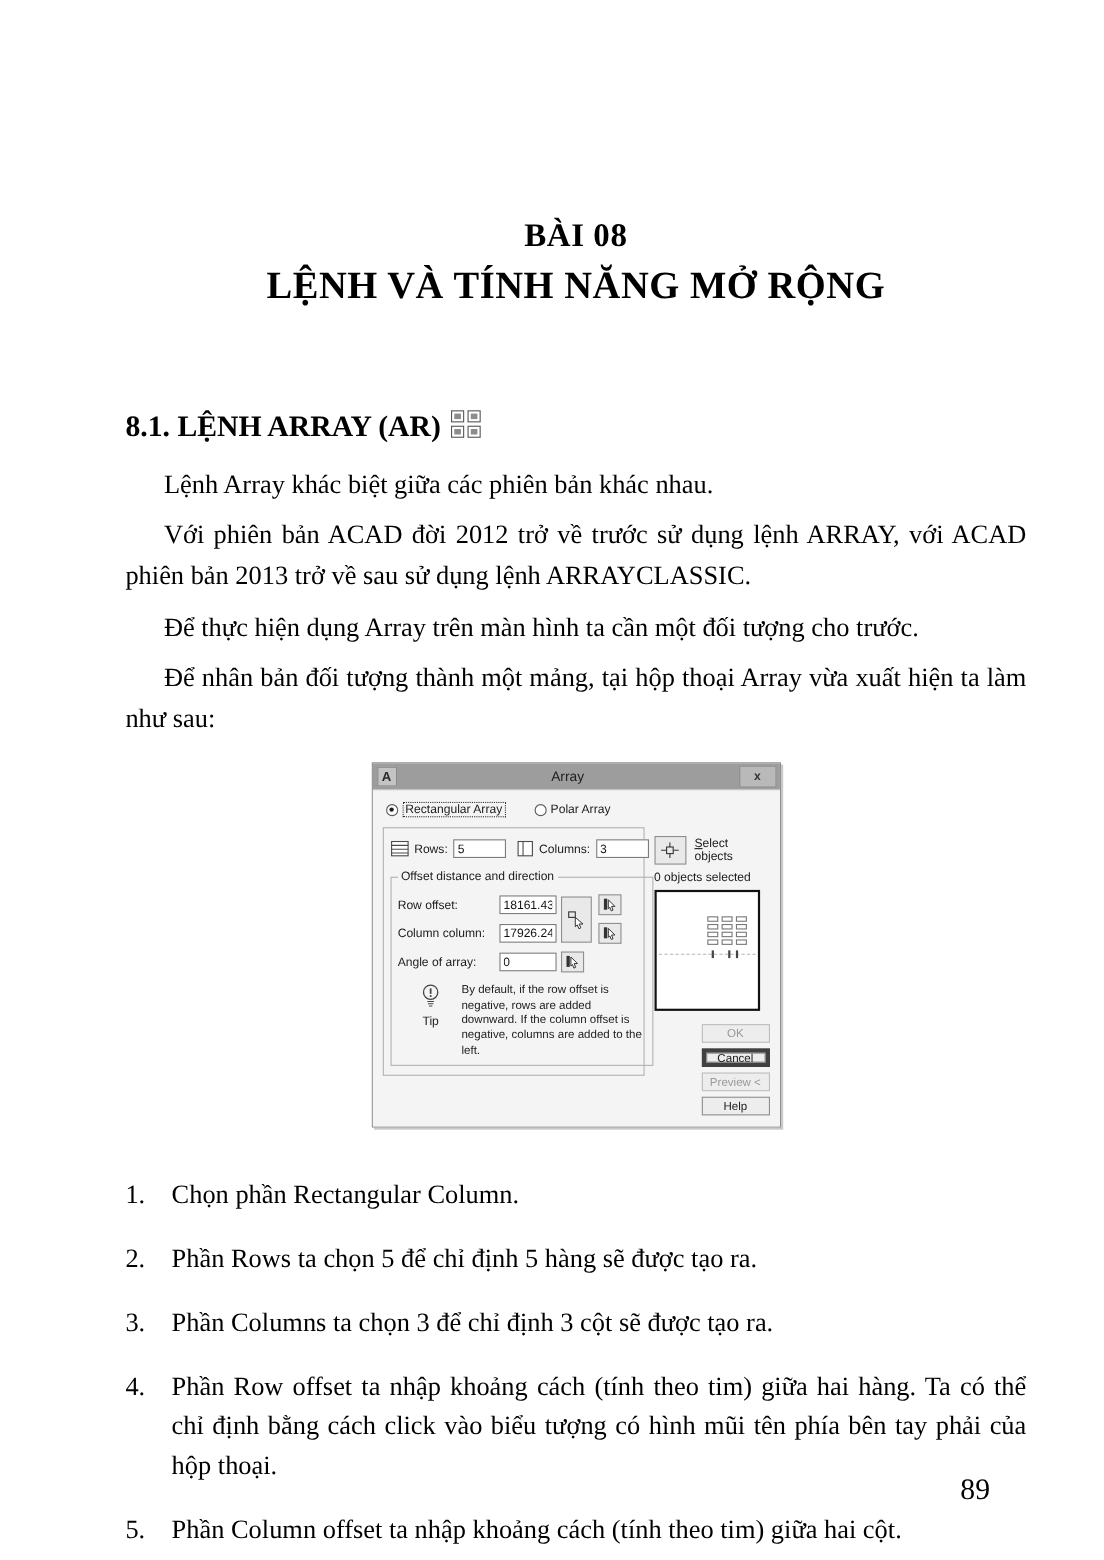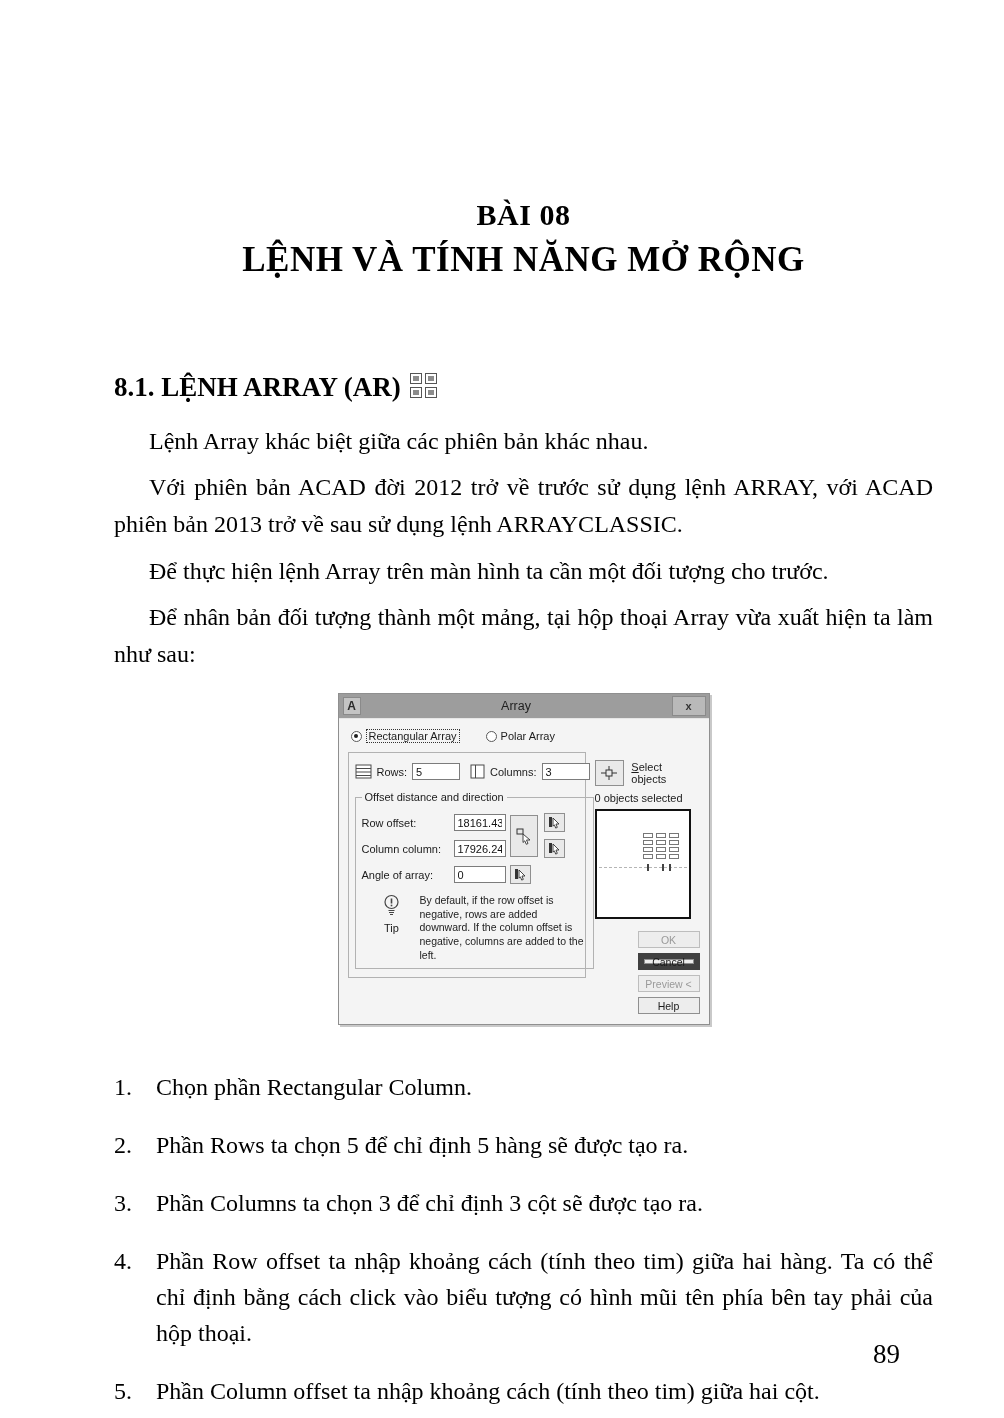--- a/index.html
+++ b/index.html
@@ -68,21 +68,21 @@
   .preview { position:relative; width:96px; height:110px; background:#fff; border:2px solid #111; margin-top:5px; }
   .prects { position:absolute; top:22px; left:46px; display:grid; grid-template-columns:repeat(3, 10px); gap:2px 3px; }
   .prects span { height:5px; border:1.5px solid #777; background:#fff; }
   .dashline { position:absolute; top:56px; left:2px; right:2px; border-top:1px dashed #b5b5b5; }
   .tick { position:absolute; top:53px; width:2px; height:7px; background:#444; }
 
   .btn-stack { width:62px; margin-left:auto; margin-top:12px; display:flex; flex-direction:column; gap:5px; }
   .wbtn { height:17px; background:#ededed; border:1px solid #8f8f8f; font:10.5px "Liberation Sans", sans-serif;
           display:flex; align-items:center; justify-content:center; color:#1b1b1b; }
   .wbtn.disabled { color:#9a9a9a; border-color:#bdbdbd; }
-  .wbtn.default { border:6px solid #404040; box-shadow:0 0 0 1px #8f8f8f inset; }
+  .wbtn.default { border:4px solid #404040; box-shadow:0 0 0 1px #8f8f8f inset; }
 
   
   .steps { margin-top:44px; }
   .step { display:flex; font-size:24px; line-height:1.5; margin-top:22px; }
   .step .num { width:42px; flex:0 0 auto; }
   .step .txt { flex:1; text-align:justify; }
 
   .page-number { position:absolute; right:104px; bottom:48px; font-size:27px; }
 </style>
 </head>
@@ -107,21 +107,21 @@
             <i></i>
           </span>
           <span>
             <i></i>
           </span>
       </span>
     </div>
 
     <p class="body first">Lệnh Array khác biệt giữa các phiên bản khác nhau.</p>
     <p class="body">Với phiên bản ACAD đời 2012 trở về trước sử dụng lệnh ARRAY, với ACAD phiên bản 2013 trở về sau sử dụng lệnh ARRAYCLASSIC.</p>
-    <p class="body">Để thực hiện lệnh Array trên màn hình ta cần một đối tượng cho trước.</p>
+    <p class="body">Để thực hiện dụng Array trên màn hình ta cần một đối tượng cho trước.</p>
     <p class="body">Để nhân bản đối tượng thành một mảng, tại hộp thoại Array vừa xuất hiện ta làm như sau:</p>
 
     <div class="dlg-wrap">
       <div class="dlg">
 
         <div class="dlg-titlebar">
           <span class="app-badge">A</span>
           <span class="dlg-caption">Array</span>
           <span class="btn-close">x</span>
         </div>

